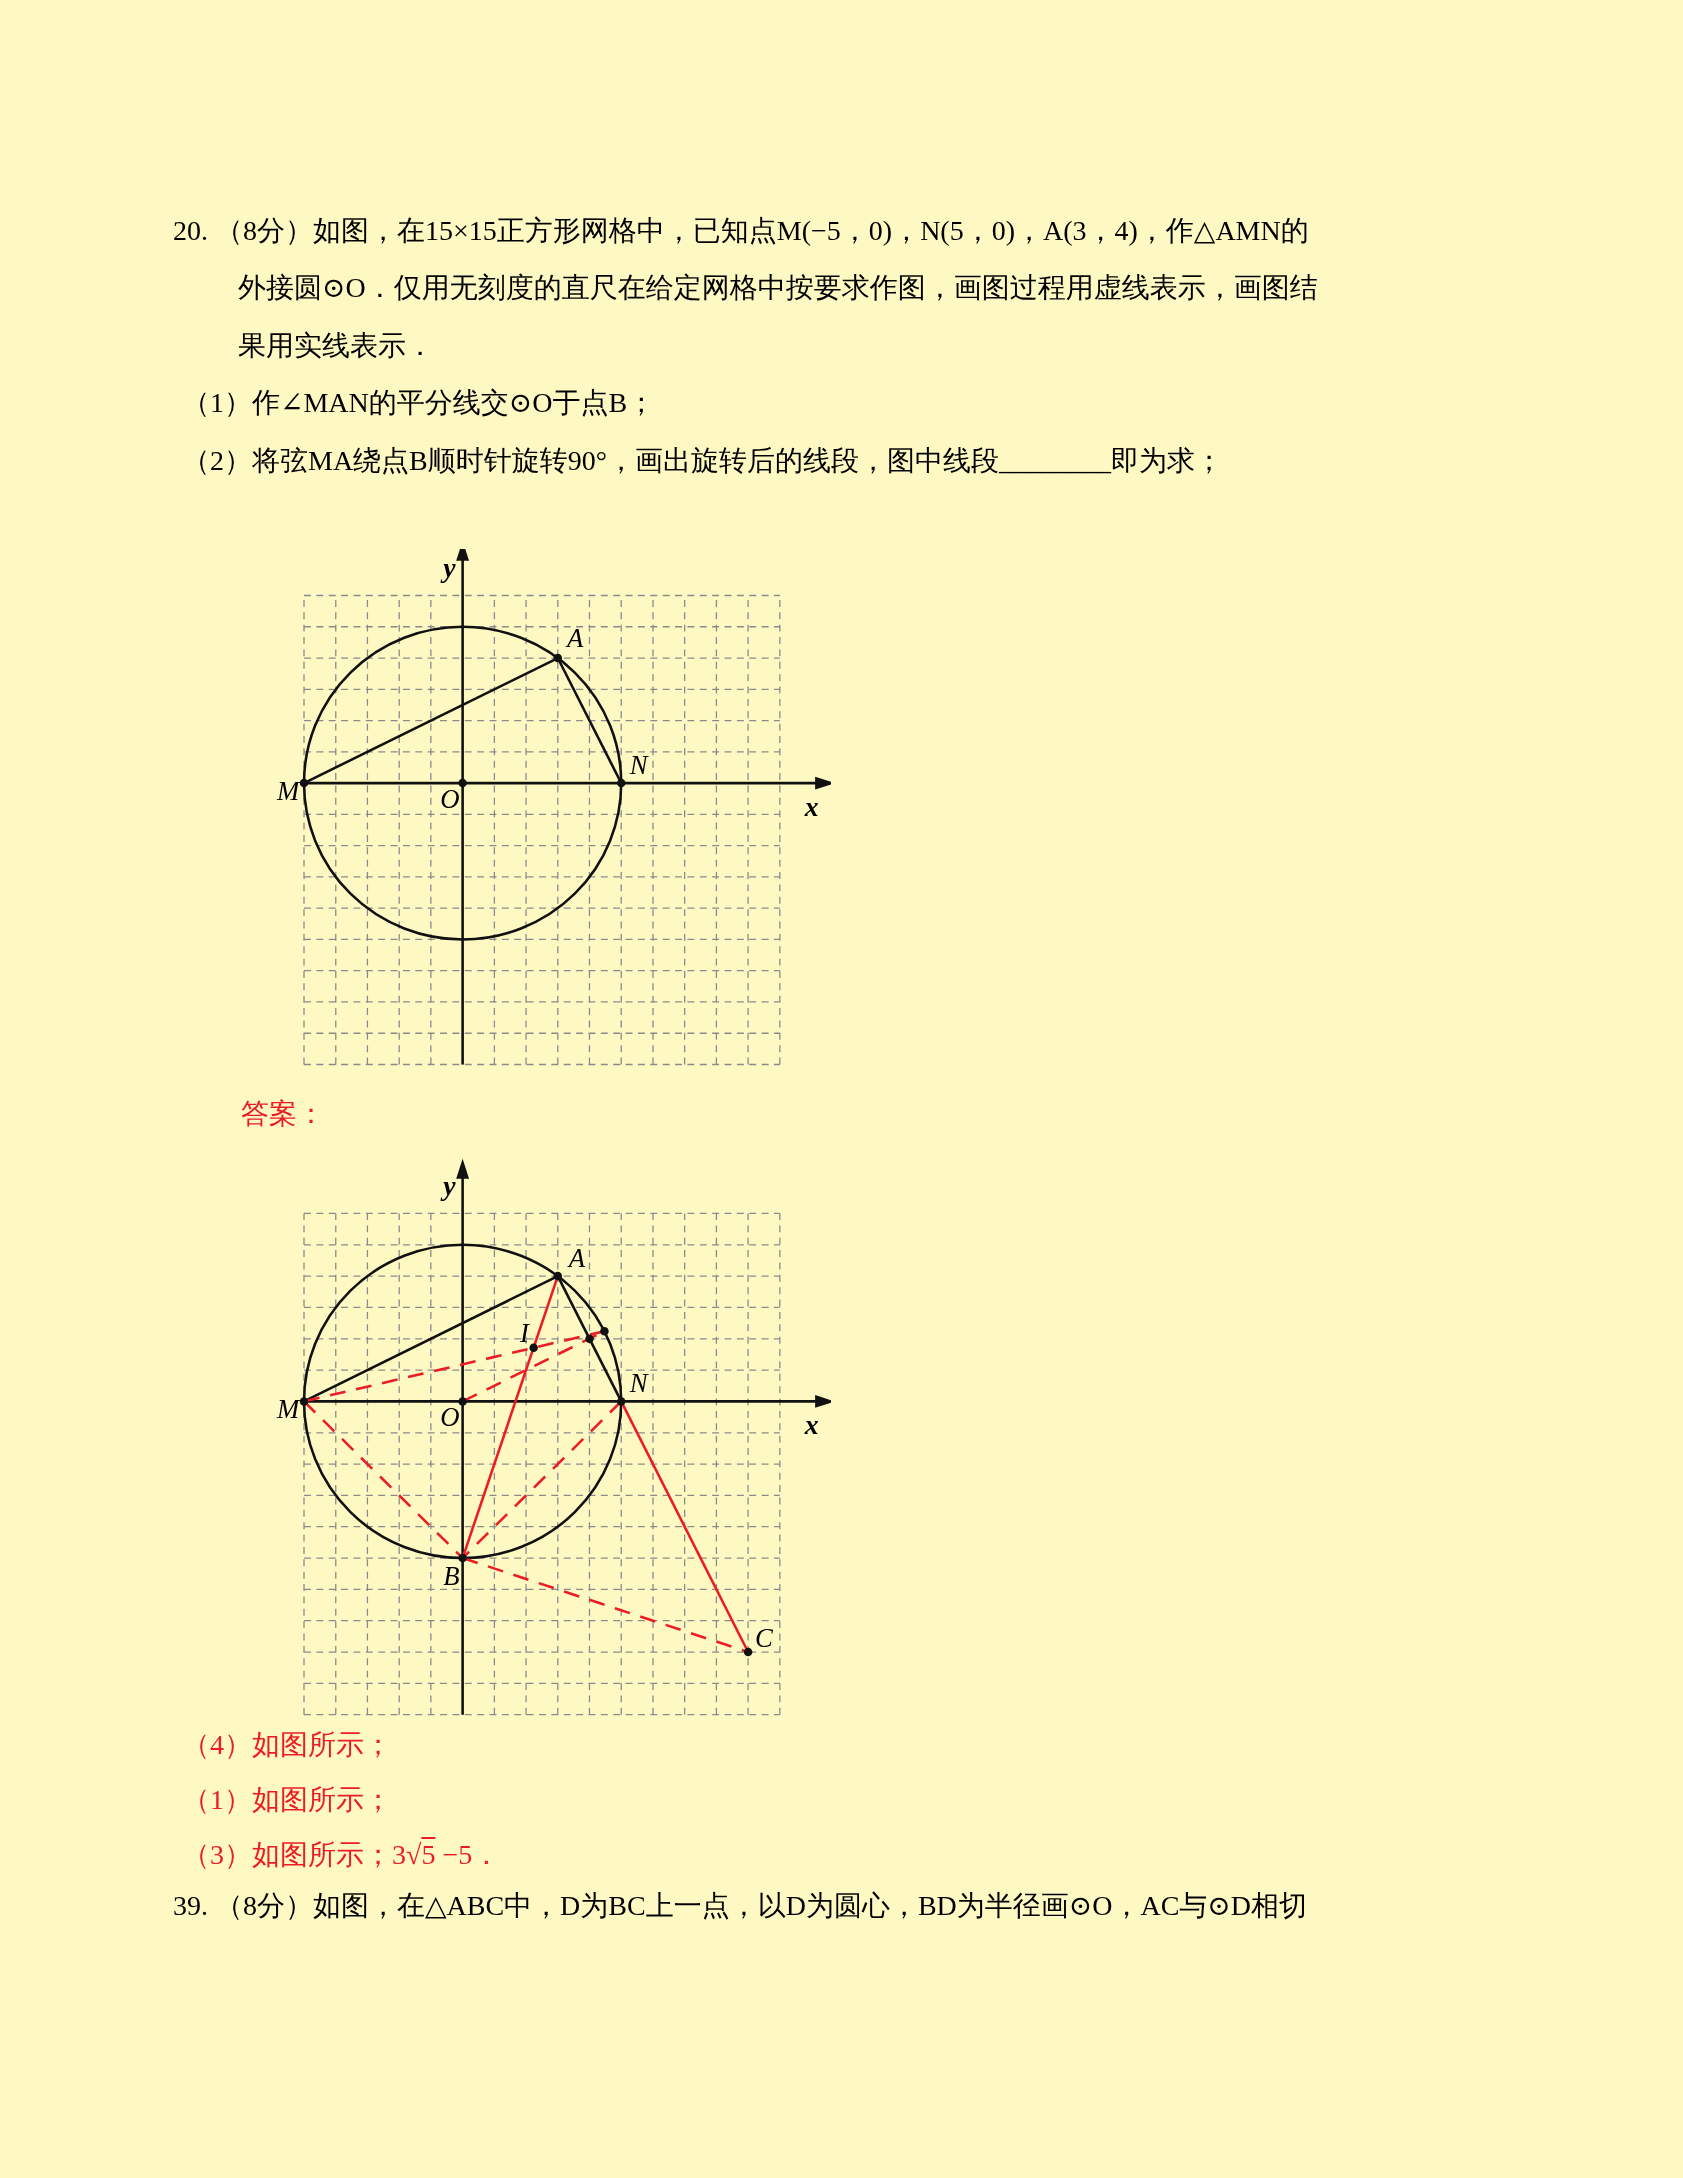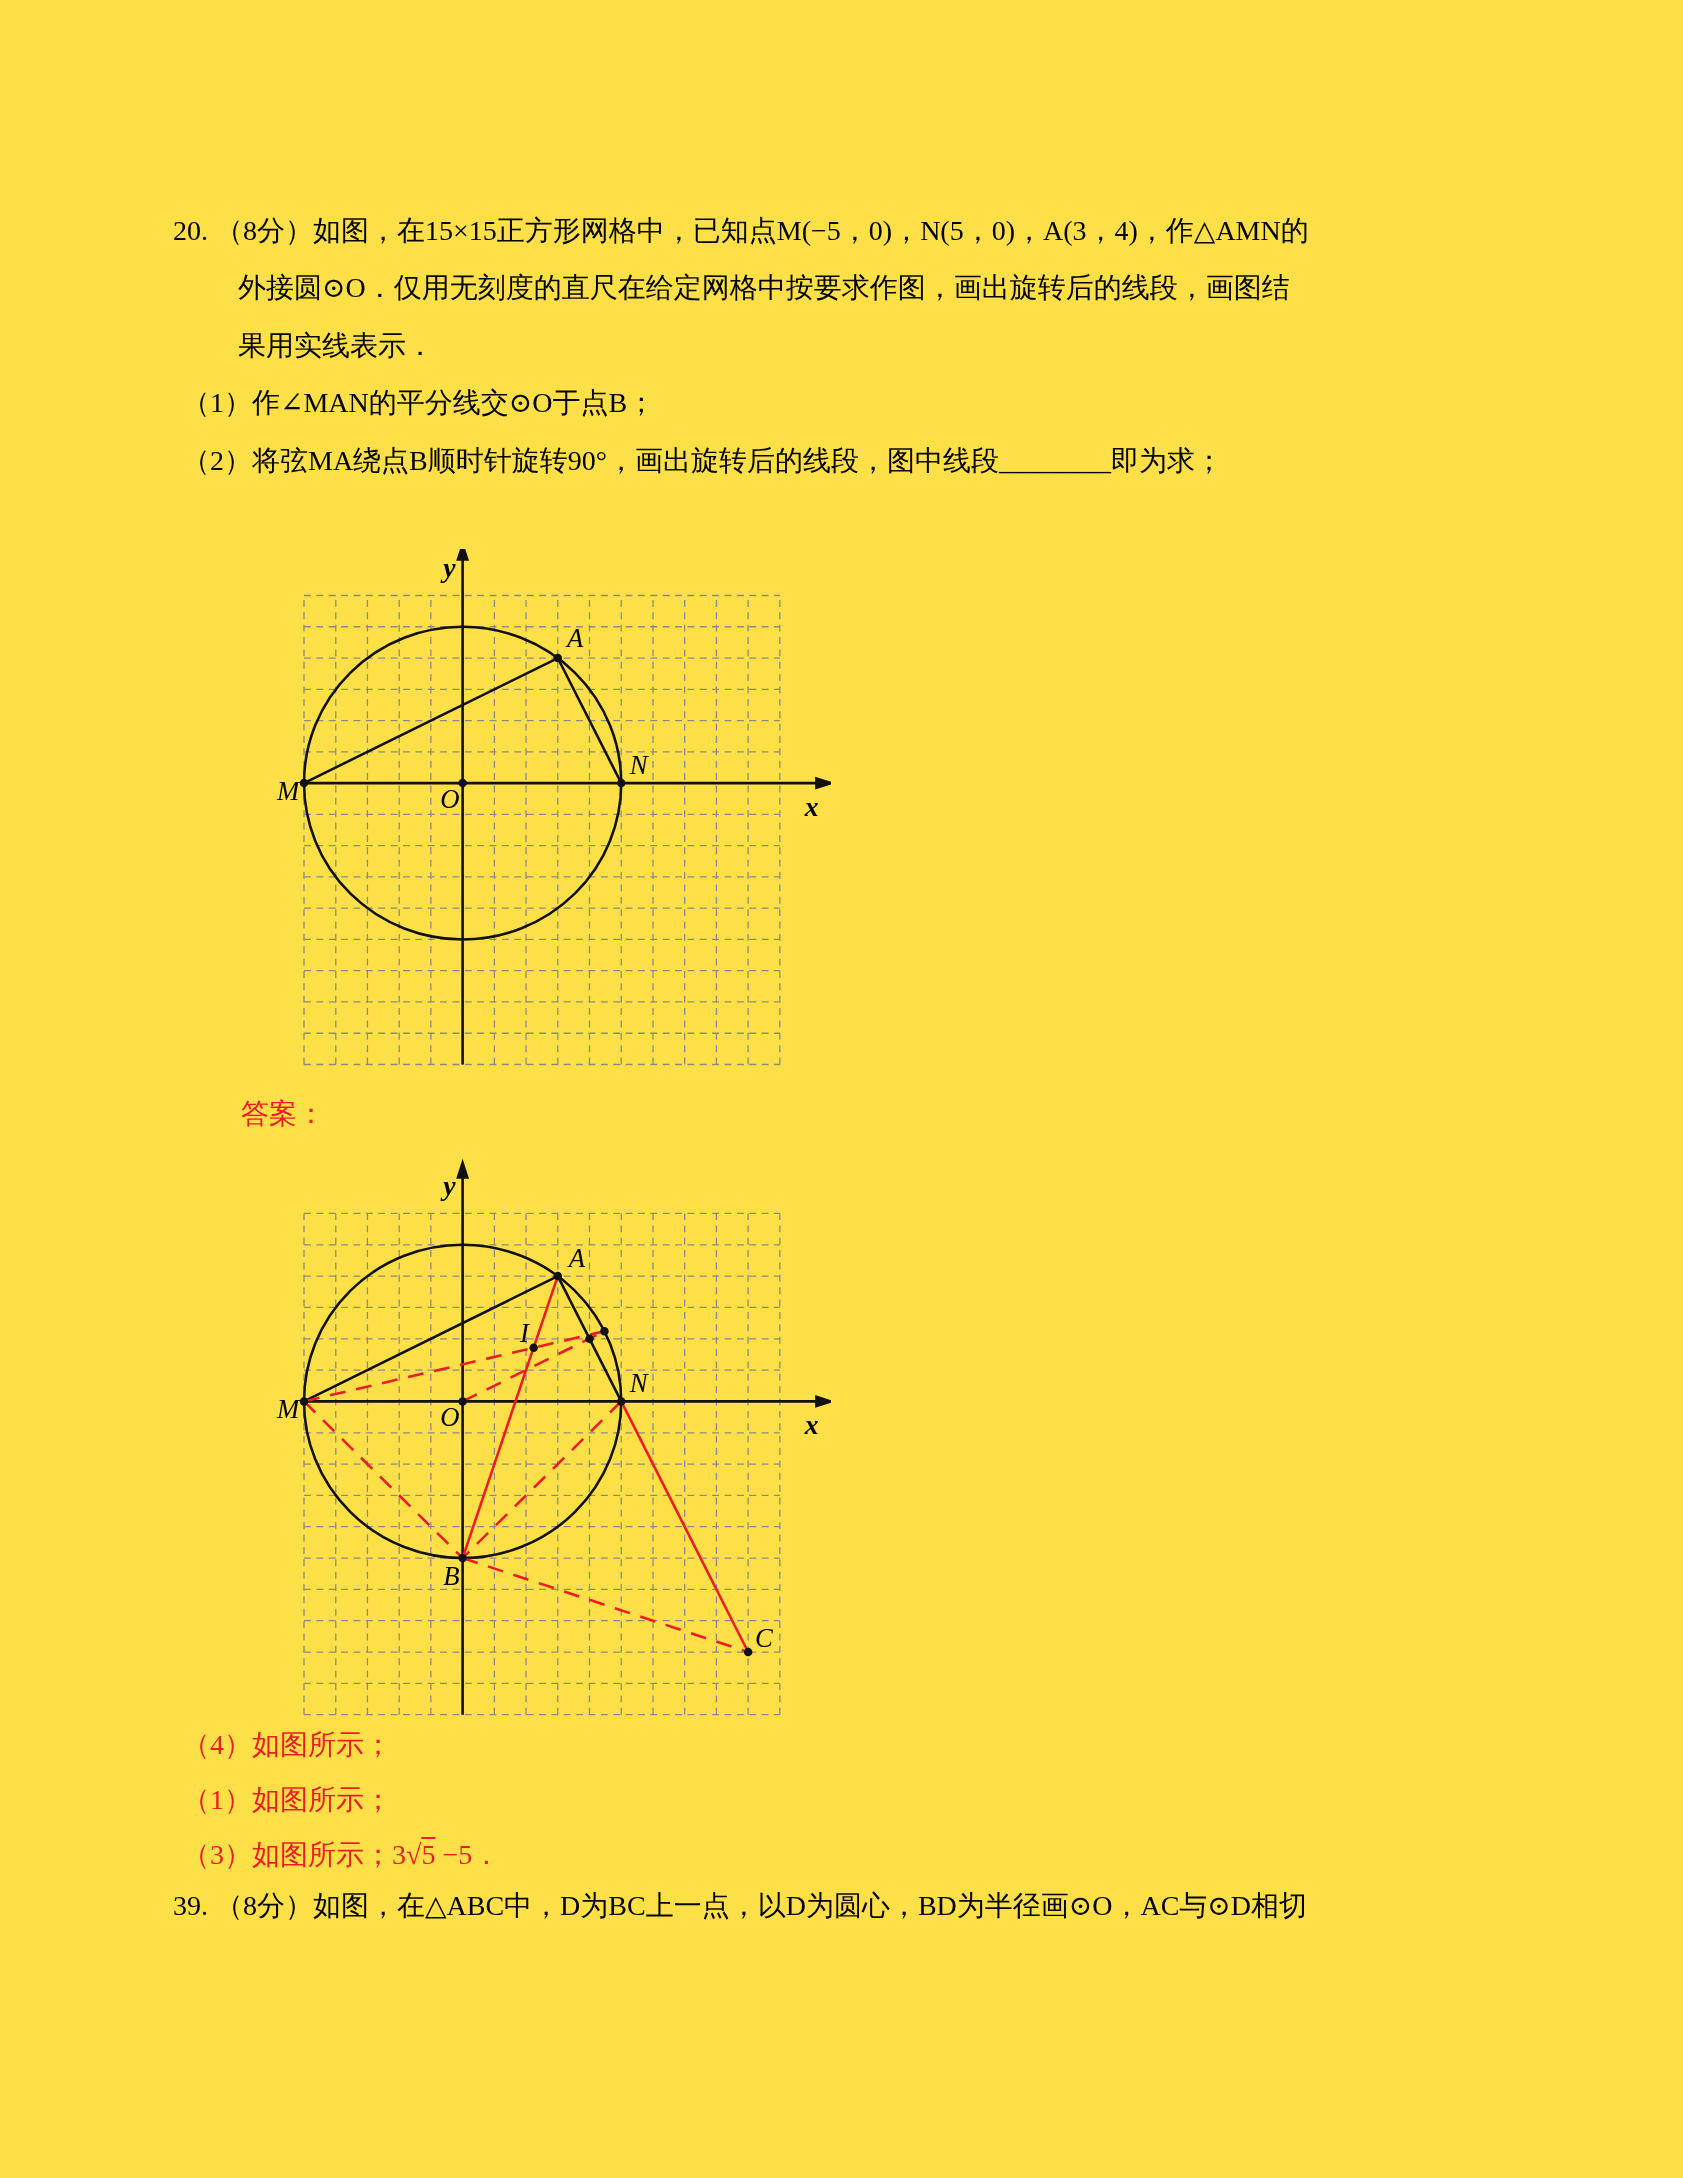--- a/index.html
+++ b/index.html
@@ -1,38 +1,38 @@
 <!DOCTYPE html>
 <html><head>
 <meta charset="utf-8">
 <style>
   html,body{margin:0;padding:0;}
   body{width:1683px;height:2178px;background:#ffffff;position:relative;
        font-family:"Liberation Serif","DejaVu Serif",serif;}
-  .page{position:absolute;left:0;top:0;width:1683px;height:2178px;background:#fde047;}
+  .page{position:absolute;left:0;top:0;width:1683px;height:2178px;background:#fef9c3;}
   .t{position:absolute;font-size:28px;color:#000;white-space:pre;line-height:1.2;}
   .red{color:#ed1c24;text-align:center;}
   .rad{text-decoration:overline;}
   .fig{position:absolute;}
   .grid{stroke:#8a8a8a;stroke-width:1.3;stroke-dasharray:7 5.5;fill:none;}
   .blk{stroke:#111111;stroke-width:2.6;fill:none;}
   .redl{stroke:#ed1c24;stroke-width:2.6;fill:none;}
   .redDash{stroke:#ed1c24;stroke-width:2.6;stroke-dasharray:16 11;fill:none;}
   .dot{fill:#111111;stroke:none;}
   .lbl{font-family:"Liberation Serif","DejaVu Serif",serif;font-style:italic;font-size:27px;
        fill:#000;text-anchor:middle;dominant-baseline:middle;}
   .axlbl{font-weight:700;font-size:28px;}
 </style>
 </head>
 <body>
 
 <div class="page">
 
   <div class="t" style="left:173px;top:214px">20. （8分）如图，在15×15正方形网格中，已知点M(−5，0)，N(5，0)，A(3，4)，作△AMN的</div>
-  <div class="t" style="left:238px;top:271px">外接圆⊙O．仅用无刻度的直尺在给定网格中按要求作图，画出旋转后的线段，画图结</div>
+  <div class="t" style="left:238px;top:271px">外接圆⊙O．仅用无刻度的直尺在给定网格中按要求作图，画图过程用虚线表示，画图结</div>
   <div class="t" style="left:238px;top:329px">果用实线表示．</div>
   <div class="t" style="left:182px;top:386px">（1）作∠MAN的平分线交⊙O于点B；</div>
   <div class="t" style="left:182px;top:444px">（2）将弦MA绕点B顺时针旋转90°，画出旋转后的线段，图中线段________即为求；</div>
 
   <svg class="fig" style="left:267px;top:549px" width="564" height="525" viewBox="0 0 570 530">
       <path d="M37.4 520.7L37.4 46.7M69.5 520.7L69.5 46.7M101.5 520.7L101.5 46.7M133.6 520.7L133.6 46.7M165.6 520.7L165.6 46.7M197.7 520.7L197.7 46.7M229.8 520.7L229.8 46.7M261.8 520.7L261.8 46.7M293.9 520.7L293.9 46.7M325.9 520.7L325.9 46.7M358.0 520.7L358.0 46.7M390.1 520.7L390.1 46.7M422.1 520.7L422.1 46.7M454.2 520.7L454.2 46.7M486.2 520.7L486.2 46.7M518.3 520.7L518.3 46.7M37.4 520.7L518.3 520.7M37.4 489.1L518.3 489.1M37.4 457.5L518.3 457.5M37.4 425.9L518.3 425.9M37.4 394.3L518.3 394.3M37.4 362.7L518.3 362.7M37.4 331.1L518.3 331.1M37.4 299.5L518.3 299.5M37.4 267.9L518.3 267.9M37.4 236.3L518.3 236.3M37.4 204.7L518.3 204.7M37.4 173.1L518.3 173.1M37.4 141.5L518.3 141.5M37.4 109.9L518.3 109.9M37.4 78.3L518.3 78.3M37.4 46.7L518.3 46.7" class="grid"></path>
       <ellipse cx="197.7" cy="236.3" rx="160.3" ry="158" class="blk"></ellipse>
       <line x1="37.39999999999998" y1="236.3" x2="559.9780000000001" y2="236.3" class="blk"></line>
       <line x1="197.7" y1="520.7" x2="197.7" y2="5.6200000000000045" class="blk"></line>
       <polygon points="573.9780000000001,236.3 553.9780000000001,229.8 553.9780000000001,242.8" class="dot"></polygon>

